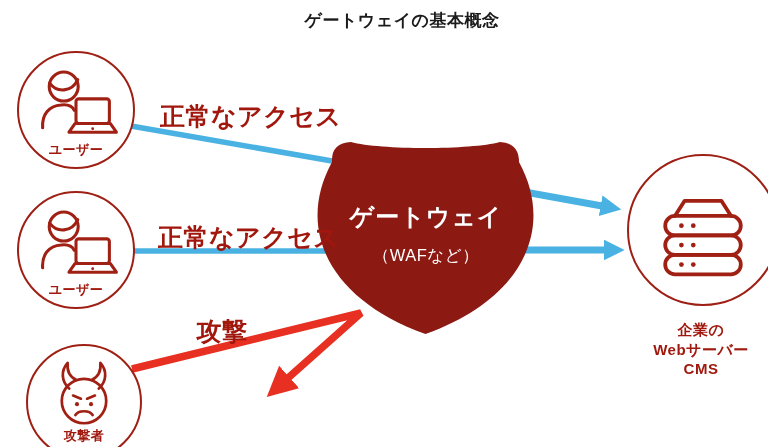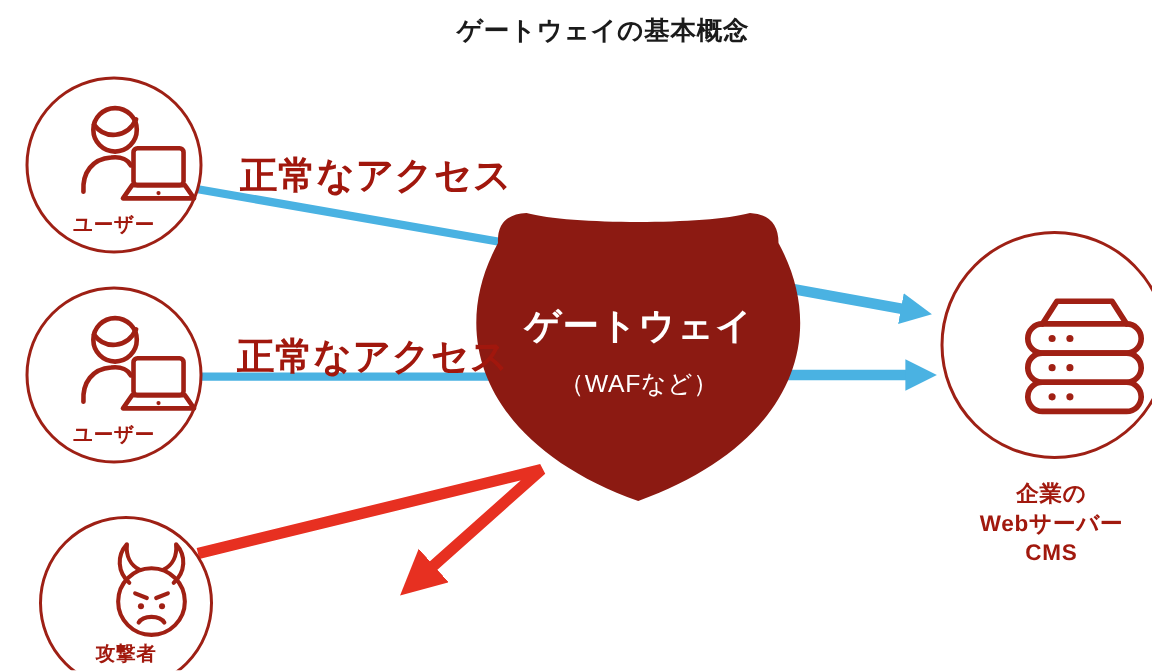--- a/index.html
+++ b/index.html
@@ -9,21 +9,21 @@
     margin-left:10px;
   }
   .abs{position:absolute;}
   .title{
     left:0;top:9px;width:100%;text-align:center;transform:translateX(8px);
     font-size:17px;font-weight:600;color:#1b1b1b;letter-spacing:.5px;
   }
   svg.layer{position:absolute;left:0;top:0;}
   .node-circle{
     position:absolute;border:2px solid #9e2015;border-radius:50%;
-    background:#ffffff;display:flex;align-items:center;justify-content:flex-end;text-decoration:underline;
+    background:#ffffff;display:flex;align-items:center;justify-content:center;text-decoration:underline;
   }
   .node-circle .node-label{
     position:absolute;left:0;width:100%;text-align:center;
     color:#a1190e;font-weight:700;font-size:13px;letter-spacing:.5px;
   }
   .c-user1{left:7px;top:51px;width:114px;height:114px;}
   .c-user2{left:7px;top:191px;width:114px;height:114px;}
   .c-attacker{left:16px;top:344px;width:112px;height:112px;}
   .c-server{left:617px;top:154px;width:148px;height:148px;}
   .c-user1 .node-label,.c-user2 .node-label{bottom:8px;}
@@ -127,20 +127,21 @@
       <circle cx="41" cy="46" r="2.2" fill="#a02014" stroke="none"></circle>
       <circle cx="30" cy="64" r="2.2" fill="#a02014" stroke="none"></circle>
       <circle cx="41" cy="64" r="2.2" fill="#a02014" stroke="none"></circle>
       <circle cx="30" cy="82" r="2.2" fill="#a02014" stroke="none"></circle>
       <circle cx="41" cy="82" r="2.2" fill="#a02014" stroke="none"></circle>
     </svg>
   </div>
 
   <div class="edge-label lbl-access1">正常なアクセス</div>
   <div class="edge-label lbl-access2">正常なアクセス</div>
+  <div class="edge-label lbl-attack">攻撃</div>
 
   <div class="abs shield-sub">（WAFなど）</div>
   <div class="abs shield-title">ゲートウェイ</div>
 
   <div class="abs server-label">
     <div>企業の</div>
     <div>Webサーバー</div>
     <div>CMS</div>
   </div>
 

